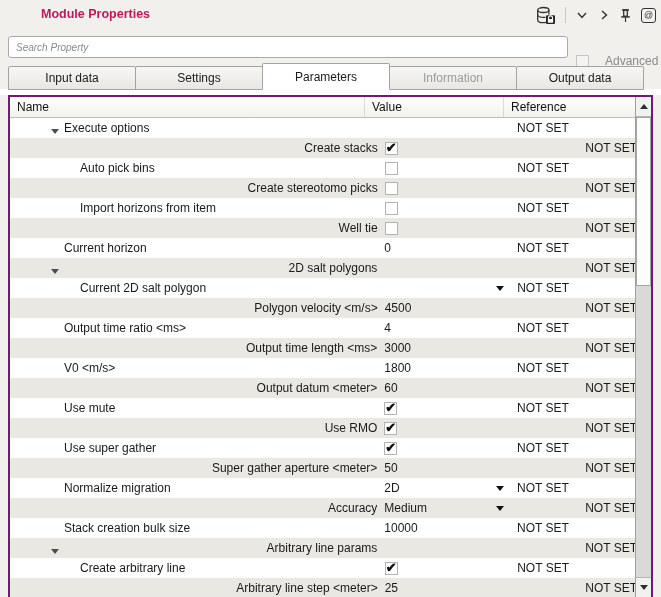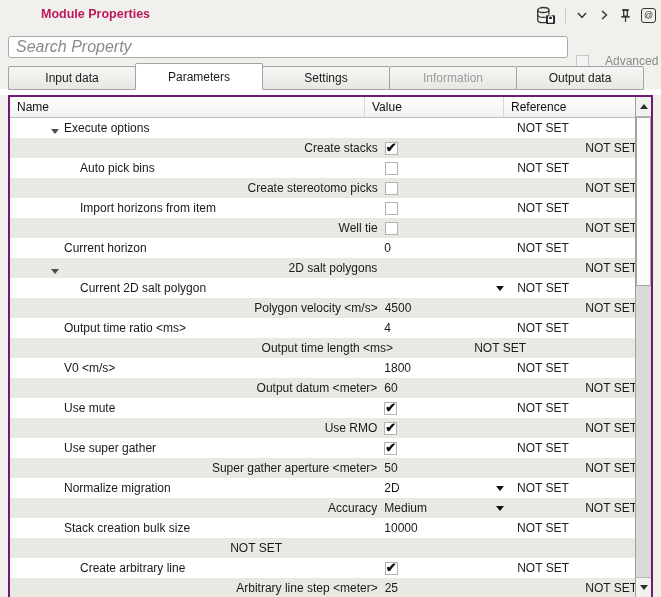--- a/index.html
+++ b/index.html
@@ -14,21 +14,21 @@
   .title{position:absolute;left:10px;top:7px;font-weight:bold;font-size:12.5px;color:#be185d;margin-left:31px;}
   .toolbar{position:absolute;right:5px;top:3px;height:24px;display:flex;align-items:center;gap:9px;}
   .tb-icon{display:flex;align-items:center;justify-content:center;cursor:default;}
   .tb-sep{width:1px;height:16px;background:#c9c9c9;}
   .float-box{width:13px;height:13px;border:1.3px solid #333;border-radius:3px;
     display:flex;align-items:center;justify-content:center;font-size:9px;color:#333;line-height:1;}
   
   .search-input{
     position:absolute;left:8px;top:36px;width:560px;height:22px;box-sizing:border-box;
     border:1px solid #a9a9a9;border-radius:3px;background:#fff;padding:0 7px;
-    font-family:"Liberation Sans",sans-serif;font-size:16px;color:#222;outline:none;
+    font-family:"Liberation Sans",sans-serif;font-size:10px;color:#222;outline:none;
   }
   .search-input::placeholder{color:#8a8a8a;font-style:italic;}
   .advanced{position:absolute;left:576px;top:54px;display:flex;align-items:center;gap:16px;}
   .adv-box{width:13px;height:13px;border:1px solid #c6c6c6;background:#f3f3f1;box-sizing:border-box;}
   .adv-label{color:#8a8a8a;}
   
   .tabstrip{position:absolute;left:8px;top:63px;height:27px;display:flex;align-items:flex-end;z-index:3;}
   .tab{
     box-sizing:border-box;width:128px;height:24px;line-height:22px;text-align:center;
     background:linear-gradient(#f6f6f4,#e8e7e4);
@@ -120,22 +120,22 @@
 </div>
 
 <input class="search-input" type="text" placeholder="Search Property" style="">
 <div class="advanced">
   <span class="adv-box"></span>
   <span class="adv-label">Advanced</span>
 </div>
 
 <div class="tabstrip">
   <div class="tab">Input data</div>
+  <div class="tab">Settings</div>
   <div class="tab active">Parameters</div>
-  <div class="tab">Settings</div>
   <div class="tab disabled">Information</div>
   <div class="tab">Output data</div>
 </div>
 <div class="tabpage-band"></div>
 
 <div class="ptable">
   <div class="thead">
     <div class="th th-name">Name</div>
     <div class="th th-value">Value</div>
     <div class="th th-ref">Reference</div>
@@ -293,20 +293,25 @@
     </div>
     <div class="ref-cell">
       <span class="rf">NOT SET</span>
     </div>
   </div>
       <div class="row alt">
     <div class="name-cell lvl-param">
       
       <span class="nm">Output time length &lt;ms&gt;</span>
     </div>
+    <div class="value-cell">
+
+      <span class="val-text">3000</span>
+
+    </div>
     <div class="ref-cell">
       <span class="rf">NOT SET</span>
     </div>
   </div>
       <div class="row">
     <div class="name-cell lvl-param">
       
       <span class="nm">V0 &lt;m/s&gt;</span>
     </div>
     <div class="value-cell">
@@ -424,20 +429,24 @@
     <div class="value-cell">
 
       <span class="val-text">10000</span>
 
     </div>
     <div class="ref-cell">
       <span class="rf">NOT SET</span>
     </div>
   </div>
       <div class="row alt">
+    <div class="name-cell lvl-group">
+      <span class="expander"></span>
+      <span class="nm">Arbitrary line params</span>
+    </div>
     <div class="value-cell">
 
       <span class="val-text"></span>
 
     </div>
     <div class="ref-cell">
       <span class="rf">NOT SET</span>
     </div>
   </div>
       <div class="row">

